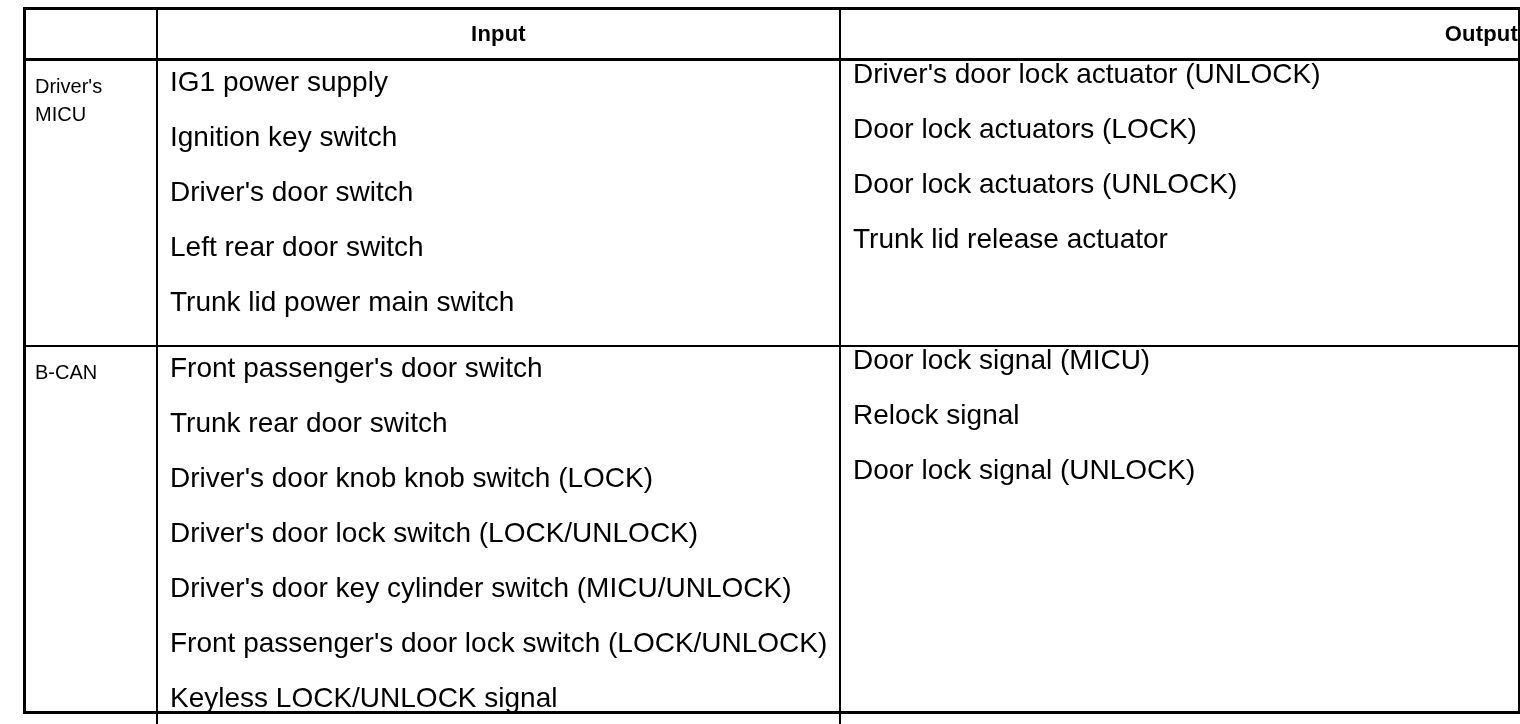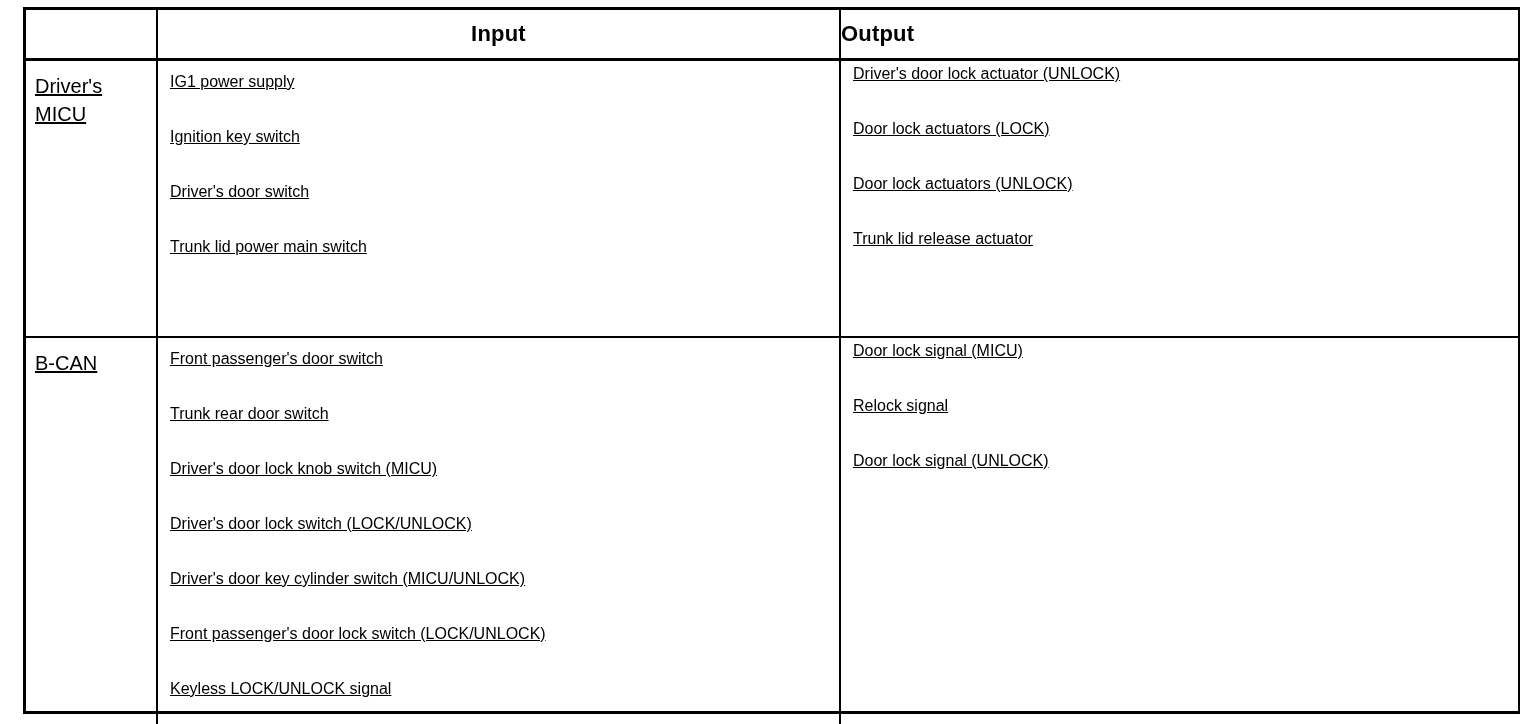--- a/index.html
+++ b/index.html
@@ -57,40 +57,39 @@
     border-right: 2px solid #000000;
     display: flex;
     align-items: center;
     justify-content: center;
   }
   .hdr-output {
     box-sizing: border-box;
     flex: 1 1 auto;
     display: flex;
     align-items: center;
-    justify-content: flex-start;
+    justify-content: flex-end;
   }
   .hdr-label {
     font-size: 22px;
     font-weight: bold;
     letter-spacing: 0.2px;
     line-height: 1;
   }
 
   
   .table-body {
     display: flex;
     flex-direction: column;
     flex: 1 1 auto;
   }
   .io-row {
     display: flex;
     flex-direction: row;
     box-sizing: border-box;
-    text-decoration: underline;
   }
   .io-row.row-first {
     flex: 0 0 277px;
     border-bottom: 2px solid #000000;
   }
   .io-row.row-last {
     flex: 1 1 auto;
   }
 
   .cell-system {
@@ -116,21 +115,21 @@
     line-height: 28px;
     white-space: pre-line;
   }
 
   .item-list {
     list-style: none;
     margin: 0;
     padding: 0;
   }
   .item-list li {
-    font-size: 16px;
+    font-size: 28px;
     line-height: 24px;
     height: 55px;
     margin: 0;
     padding: 0;
     white-space: nowrap;
   }
   .item-list.compact li {
     height: 55px;
   }
 </style>
@@ -158,20 +157,21 @@
       <div class="io-row row-first">
         <div class="cell-system">
           <div class="system-label">Driver's
 MICU</div>
         </div>
         <div class="cell-input">
           <ul class="item-list">
             <li>IG1 power supply</li>
             <li>Ignition key switch</li>
             <li>Driver's door switch</li>
+            <li>Left rear door switch</li>
             <li>Trunk lid power main switch</li>
           </ul>
         </div>
         <div class="cell-output">
           <ul class="item-list">
             <li>Driver's door lock actuator (UNLOCK)</li>
             <li>Door lock actuators (LOCK)</li>
             <li>Door lock actuators (UNLOCK)</li>
             <li>Trunk lid release actuator</li>
           </ul>
@@ -179,21 +179,21 @@
       </div>
 
       <div class="io-row row-last">
         <div class="cell-system">
           <div class="system-label">B-CAN</div>
         </div>
         <div class="cell-input">
           <ul class="item-list compact">
             <li>Front passenger's door switch</li>
             <li>Trunk rear door switch</li>
-            <li>Driver's door lock knob switch (MICU)</li>
+            <li>Driver's door knob knob switch (LOCK)</li>
             <li>Driver's door lock switch (LOCK/UNLOCK)</li>
             <li>Driver's door key cylinder switch (MICU/UNLOCK)</li>
             <li>Front passenger's door lock switch (LOCK/UNLOCK)</li>
             <li>Keyless LOCK/UNLOCK signal</li>
           </ul>
         </div>
         <div class="cell-output">
           <ul class="item-list compact">
             <li>Door lock signal (MICU)</li>
             <li>Relock signal</li>

